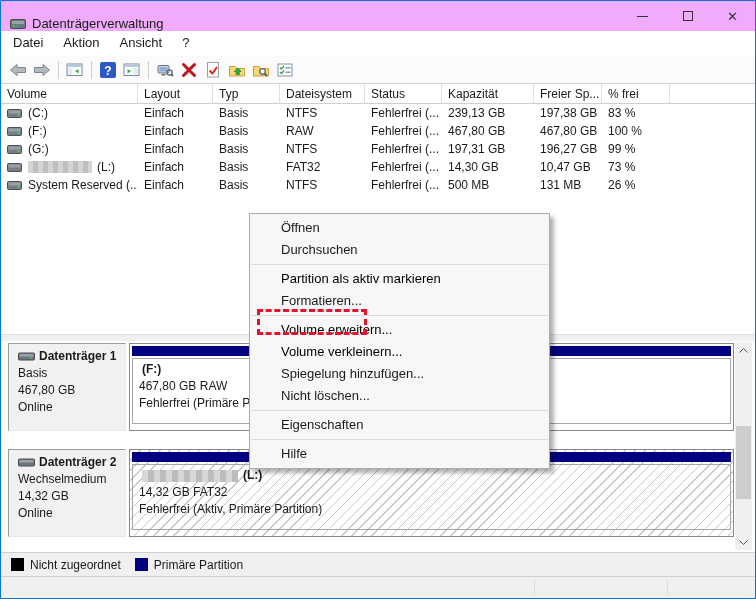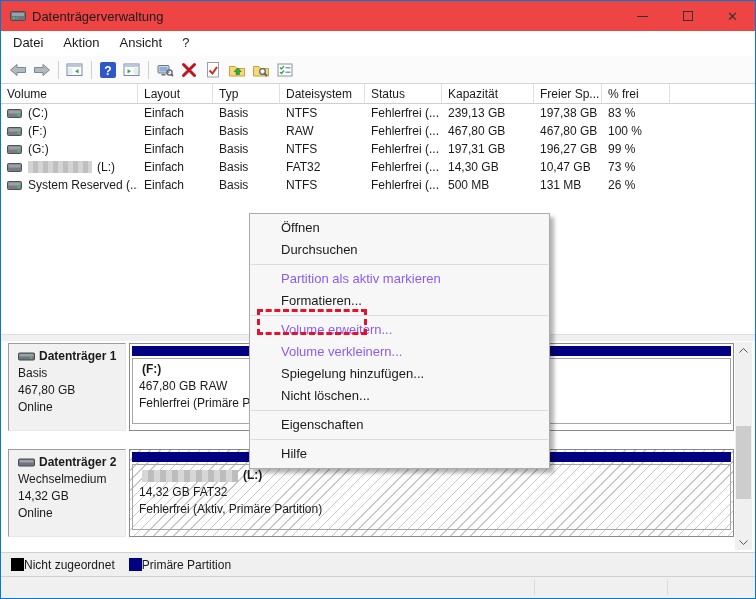--- a/index.html
+++ b/index.html
@@ -1,21 +1,21 @@
 <!DOCTYPE html>
 <html><head>
 <meta charset="utf-8">
 <style>
   * { box-sizing: border-box; margin: 0; padding: 0; }
   html,body { width:756px; height:599px; }
   body { font-family:"Liberation Sans",sans-serif; font-size:12px; color:#1a1a1a; background:#fff; }
   .window { position:relative; width:756px; height:599px; border:1px solid #0078d7; background:#fff; overflow:hidden; }
 
   
-  .titlebar { height:30px; display:flex; align-items:center; background:#ef4444; }
+  .titlebar { height:30px; display:flex; align-items:flex-end; background:#f0abfc; }
   .titlebar .app-icon { margin:0 6px 0 9px; display:flex; }
   .title-text { font-size:13px; }
   .win-btns { margin-left:auto; display:flex; height:100%; }
   .win-btn { width:45px; height:100%; display:flex; align-items:center; justify-content:center; }
   .glyph-min { width:11px; height:1px; background:#333; display:block; }
   .glyph-max { width:10px; height:10px; border:1px solid #333; display:block; }
   .glyph-close { font-size:13px; color:#333; }
 
   
   .menubar { height:25px; display:flex; padding-left:2px; background:#fff; }
@@ -57,36 +57,36 @@
                  background-image:repeating-linear-gradient(90deg,#d7d7d7 0 6px,#bdbdbd 6px 12px); }
 
   
   .vscroll { position:absolute; top:1px; right:3px; width:17px; height:208px; background:#f0f0f0; }
   .vs-btn { position:absolute; left:0; width:17px; height:16px; display:flex; align-items:center; justify-content:center; }
   .vs-up{top:0}.vs-down{bottom:0}
   .vs-thumb { position:absolute; left:1px; top:84px; width:15px; height:73px; background:#cdcdcd; }
 
   
   .legend { height:24px; background:#f0f0f0; border-top:1px solid #d0d0d0; display:flex; align-items:center; padding-left:10px; gap:8px; }
-  .legend-item { display:flex; align-items:center; margin-right:6px; }
+  .legend-item { display:flex; align-items:center; gap:6px; margin-right:6px; }
   .swatch { width:13px; height:13px; display:inline-block; }
   .swatch-unallocated { background:#000000; }
   .swatch-primary { background:#000080; }
 
   
   .statusbar { position:relative; height:22px; background:#f0f0f0; border-top:1px solid #d0d0d0; }
   .sb-sep { position:absolute; top:3px; bottom:3px; width:1px; background:#dadada; }
   .sb-sep1{left:533px}.sb-sep2{left:666px}
 
   
   .context-menu { position:absolute; left:248px; top:212px; width:301px; z-index:10;
                   background:#f7f7f7; border:1px solid #ababab; padding:3px 0;
                   box-shadow:4px 4px 4px rgba(0,0,0,0.3); font-size:13px; }
   .cm-item { height:22px; line-height:22px; padding-left:31px; white-space:nowrap; }
-  .cm-item.disabled { color:#8b5cf6; }
+  .cm-item.disabled { color:#000000; }
   .cm-sep { height:1px; background:#dcdcdc; margin:3px 1px; }
   .format-highlight { position:absolute; left:7px; top:95px; width:110px; height:26px;
                       border:3px dashed #e8112d; z-index:11; }
 
   svg { display:block; }
 </style>
 </head>
 <body>
 
 <div class="window">

